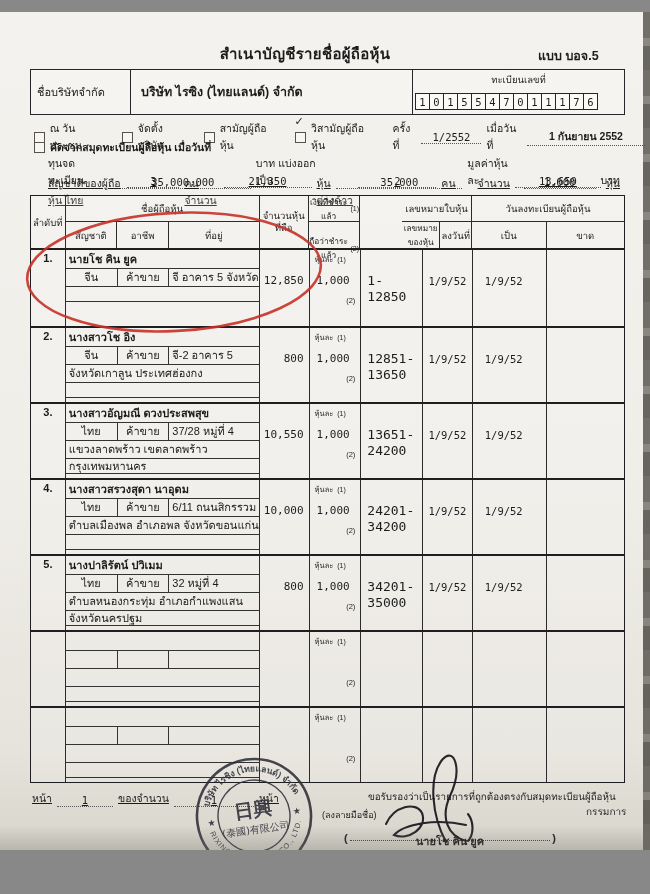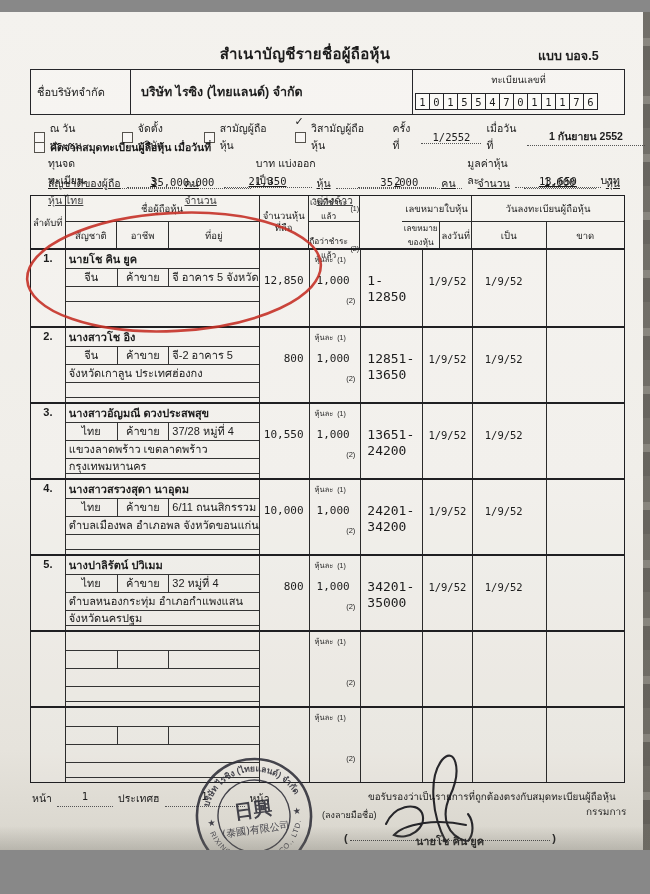--- a/index.html
+++ b/index.html
@@ -74,21 +74,21 @@
   .v-shares{position:absolute;top:24px;right:5px;font-size:11px;}
   .v-paid{position:absolute;top:24px;left:7px;font-size:11px;}
   .ps-top{position:absolute;top:3px;left:5px;font-size:7.5px;}
   .ps-sup1{font-size:7px;margin-left:4px;}
   .ps-bot{position:absolute;top:46px;right:5px;font-size:7.5px;}
   .v-cert{position:absolute;top:23px;left:6px;font-size:13px;line-height:16px;}
   .v-cdate{position:absolute;top:25px;left:0;right:0;text-align:center;font-size:10.5px;}
   .v-regin{position:absolute;top:25px;left:12px;font-size:10.5px;}
   .v-regout{position:absolute;top:25px;left:10px;font-size:10.5px;}
   
-  .pageline{left:32px;top:778px;display:flex;font-size:10.5px;}
+  .pageline{left:32px;top:778px;display:flex;align-items:flex-end;font-size:10.5px;text-decoration:underline;}
   .certify{left:368px;top:777px;font-size:9.8px;width:260px;}
   .signlabel{left:322px;top:796px;font-size:9px;}
   .role{left:586px;top:792px;font-size:10px;}
   .sigline{left:350px;top:814px;width:200px;border-bottom:1px dotted #444;height:14px;}
   .signname{left:344px;top:820px;width:212px;display:flex;justify-content:space-between;font-size:11px;font-weight:bold;}
   .note1{left:30px;top:840px;width:585px;font-size:12px;opacity:.85;white-space:nowrap;overflow:hidden;}
   .note2{left:52px;top:851px;width:560px;font-size:7.5px;opacity:.5;white-space:nowrap;overflow:hidden;}
   .printline{left:30px;top:854px;font-size:9px;opacity:.9;white-space:nowrap;}
   
   .red-ellipse{left:22px;top:196px;pointer-events:none;}
@@ -478,21 +478,21 @@
   </div>
   </div>
 
   <svg class="abs red-ellipse" width="305" height="132">
     <ellipse cx="152" cy="64" rx="147" ry="59" fill="none" stroke="#c53127" stroke-width="2.6" opacity="0.9" transform="rotate(-3 152 64)"></ellipse>
   </svg>
 
   <div class="abs pageline">
     <span>หน้า</span>
     <span class="dotval" style="min-width:48px">1</span>
-    <span>ประเทศฮ</span>
+    <span>ของจำนวน</span>
     <span class="dotval" style="min-width:72px">1</span>
     <span>หน้า</span>
   </div>
   <div class="abs certify">ขอรับรองว่าเป็นรายการที่ถูกต้องตรงกับสมุดทะเบียนผู้ถือหุ้น</div>
   <div class="abs signlabel">(ลงลายมือชื่อ)</div>
   <div class="abs role">กรรมการ</div>
   <div class="abs sigline"></div>
   <div class="abs signname">
     <span>(</span>
     <span>นายโช คิน ยูค</span>

